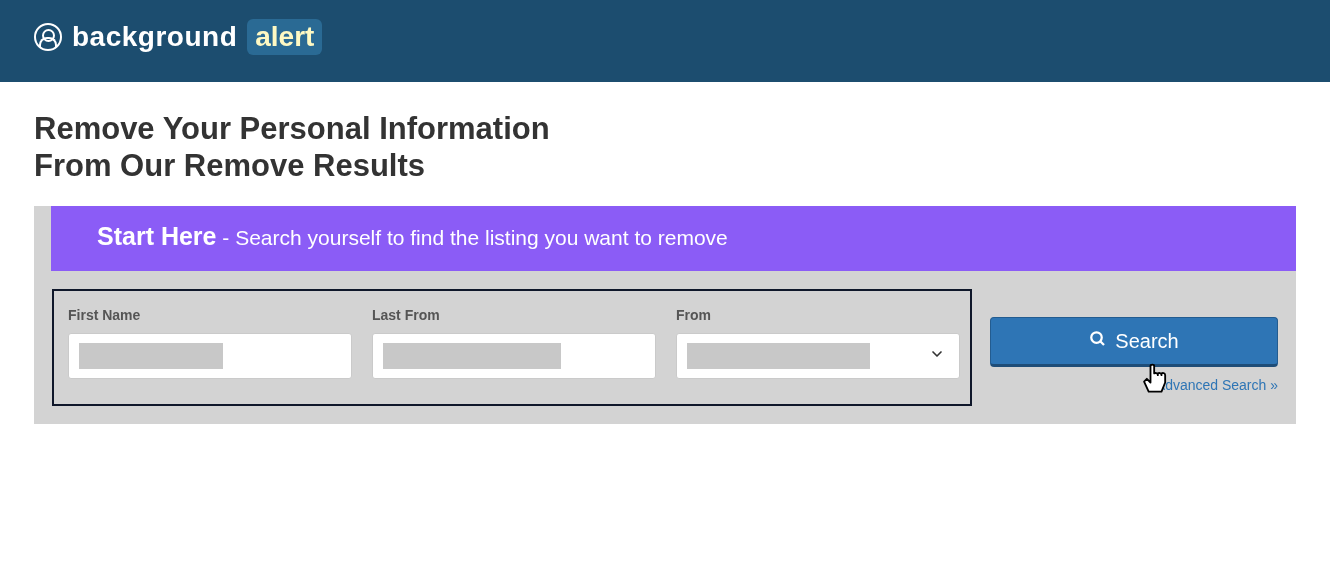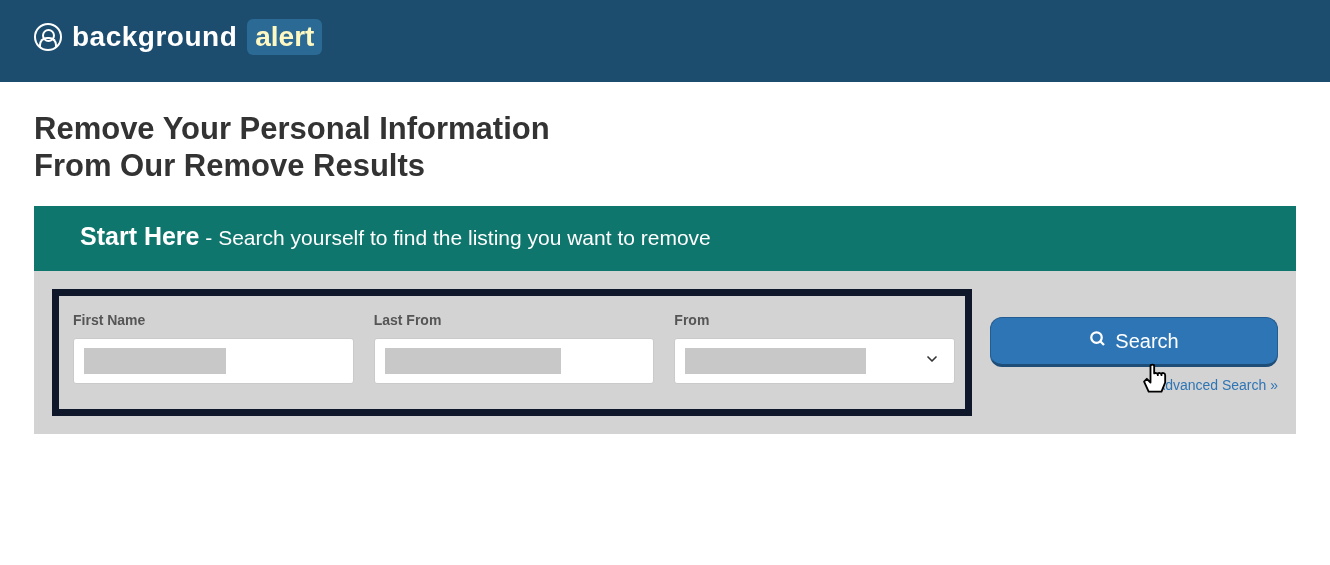--- a/index.html
+++ b/index.html
@@ -10,38 +10,38 @@
     .logo-icon { width: 28px; height: 28px; border: 2.5px solid #fff; border-radius: 50%; display: flex; align-items: center; justify-content: center; position: relative; }
     .logo-icon::before { content: ""; width: 9px; height: 9px; border: 2px solid #fff; border-radius: 50%; position: absolute; top: 4px; }
     .logo-icon::after { content: ""; width: 14px; height: 8px; border: 2px solid #fff; border-bottom: none; border-radius: 8px 8px 0 0; position: absolute; bottom: 2px; }
     .logo-text { color: #fff; font-size: 28px; font-weight: 700; letter-spacing: 0.5px; font-family: Verdana, Arial, sans-serif; }
     .logo-alert { background: #2a6a94; color: #fef9c3; padding: 2px 8px; border-radius: 6px; font-size: 28px; font-weight: 700; font-family: Verdana, Arial, sans-serif; }
     
     .main { padding: 28px 34px 16px; }
     .page-title { font-size: 31px; font-weight: 700; color: #333; line-height: 1.2; margin-bottom: 22px; }
     
     .search-section { background: #d3d3d3; }
-    .search-header { background: #0f766e; padding: 16px 46px 20px; }
+    .search-header { background: #8b5cf6; padding: 16px 46px 20px; margin-left: 17px; }
     .search-header-bold { color: #fff; font-size: 25px; font-weight: 700; }
     .search-header-rest { color: #fff; font-size: 21px; font-weight: 400; }
     
     .search-body { padding: 18px 18px 18px; }
-    .highlight-box { border: 7px solid #0f172a; padding: 16px 10px 25px 14px; display: flex; gap: 20px; position: relative; }
+    .highlight-box { border: 2px solid #0f172a; padding: 16px 10px 25px 14px; display: flex; gap: 20px; position: relative; }
     
     .field-group { flex: 1; }
     .field-label { display: block; font-size: 14px; color: #555; font-weight: 700; margin-bottom: 10px; }
     .redacted-block { display:inline-block; background:#c8c8c8; height:26px; vertical-align:middle; }
     .input-wrap { position: relative; background:#fff; border:1px solid #cacaca; border-radius:3px; height:46px; display:flex; align-items:center; padding:0 10px; }
     .select-wrap { position: relative; background:#fff; border:1px solid #cacaca; border-radius:3px; height:46px; display:flex; align-items:center; padding:0 10px; }
     .select-wrap .redacted-block { width: 70%; }
     .chevron { position:absolute; right:14px; top:50%; transform:translateY(-50%); pointer-events:none; }
     .chevron svg { width:16px; height:16px; }
     
     .button-col { width: 288px; display:flex; flex-direction:column; align-items:flex-end; margin-left: 6px; }
-    .search-btn { width: 100%; height: 50px; background: #2e75b5; color:#fff; border:1px solid #235c90; border-bottom: 3px solid #1e4d78; border-radius:12px; font-size:20px; cursor:pointer; display:flex; align-items:center; justify-content:center; gap:8px; }
+    .search-btn { width: 100%; height: 50px; background: #2e75b5; color:#fff; border:1px solid #235c90; border-bottom: 3px solid #1e4d78; border-radius:4px; font-size:20px; cursor:pointer; display:flex; align-items:center; justify-content:center; gap:8px; }
     .search-icon-svg { width:18px; height:18px; }
     .adv-link { color:#2e75b5; font-size:14px; margin-top:10px; text-decoration:none; }
     
     .cursor-overlay { position:absolute; right: 100px; bottom: -10px; pointer-events:none; }
     .cursor-overlay svg { width:44px; height:44px; }
     
     .outer-row { display:flex; gap:12px; align-items:flex-start; }
     .highlight-wrap { flex:1; position:relative; }
   </style>
 </head>

